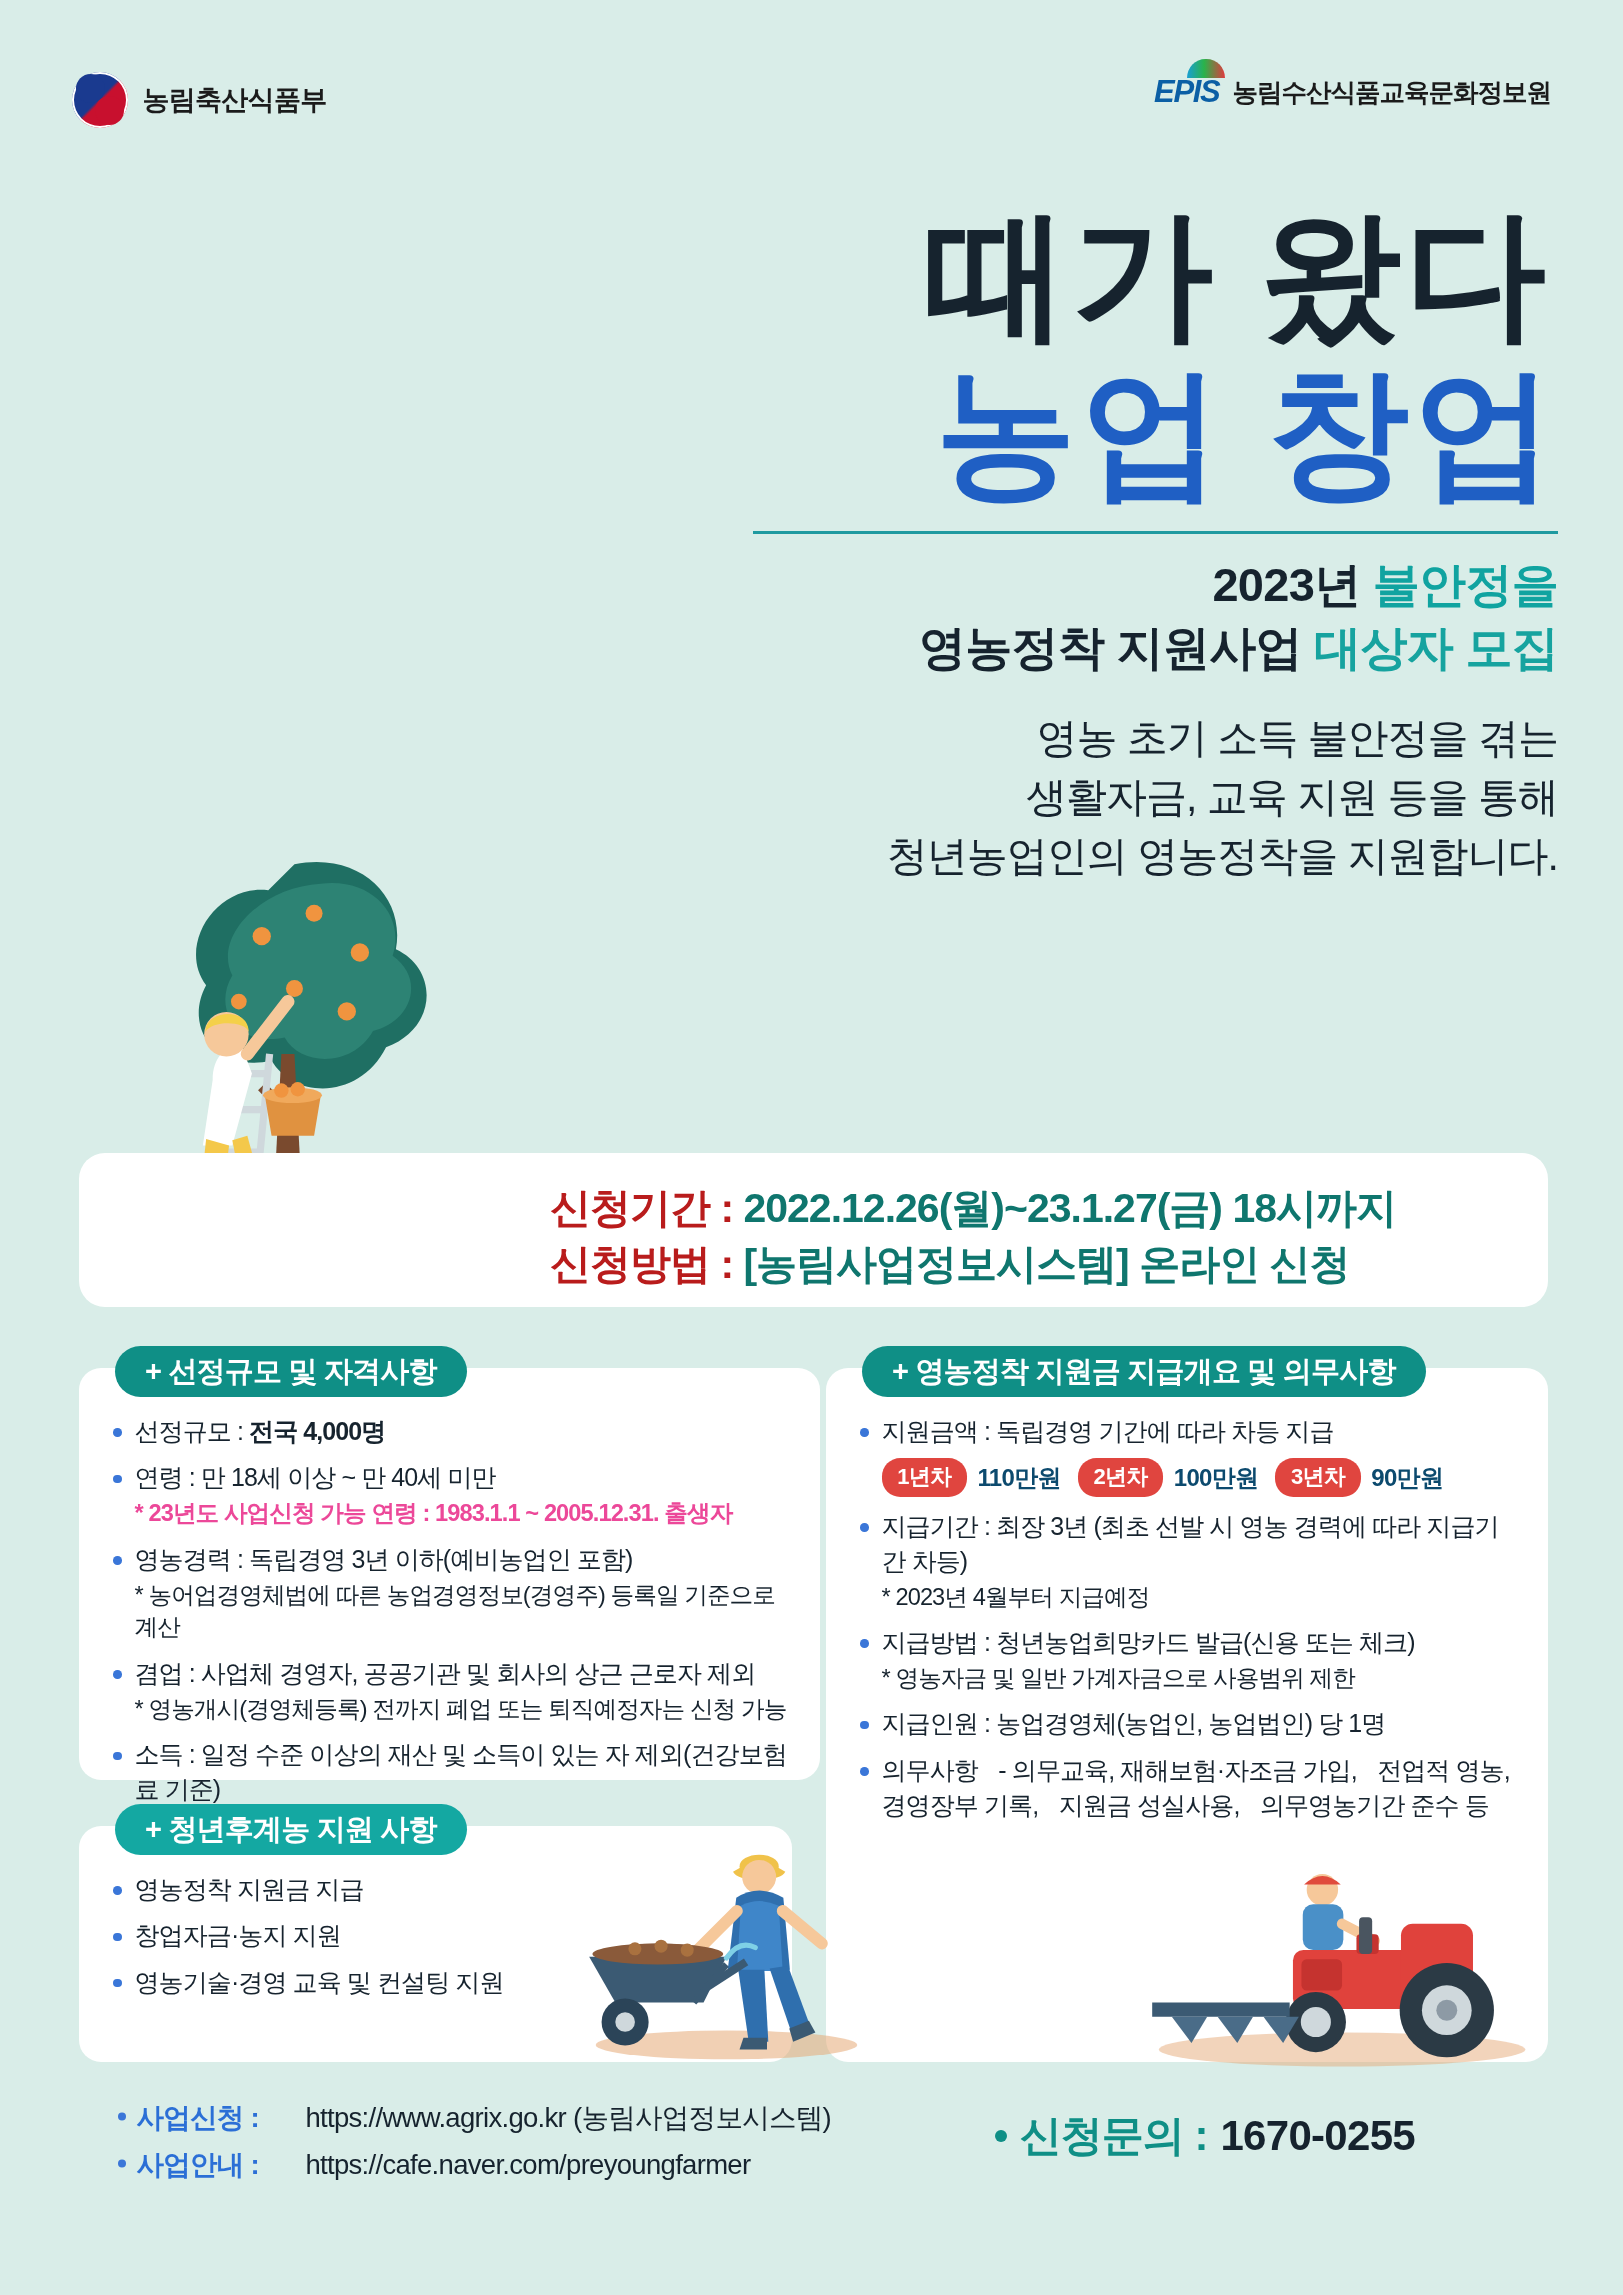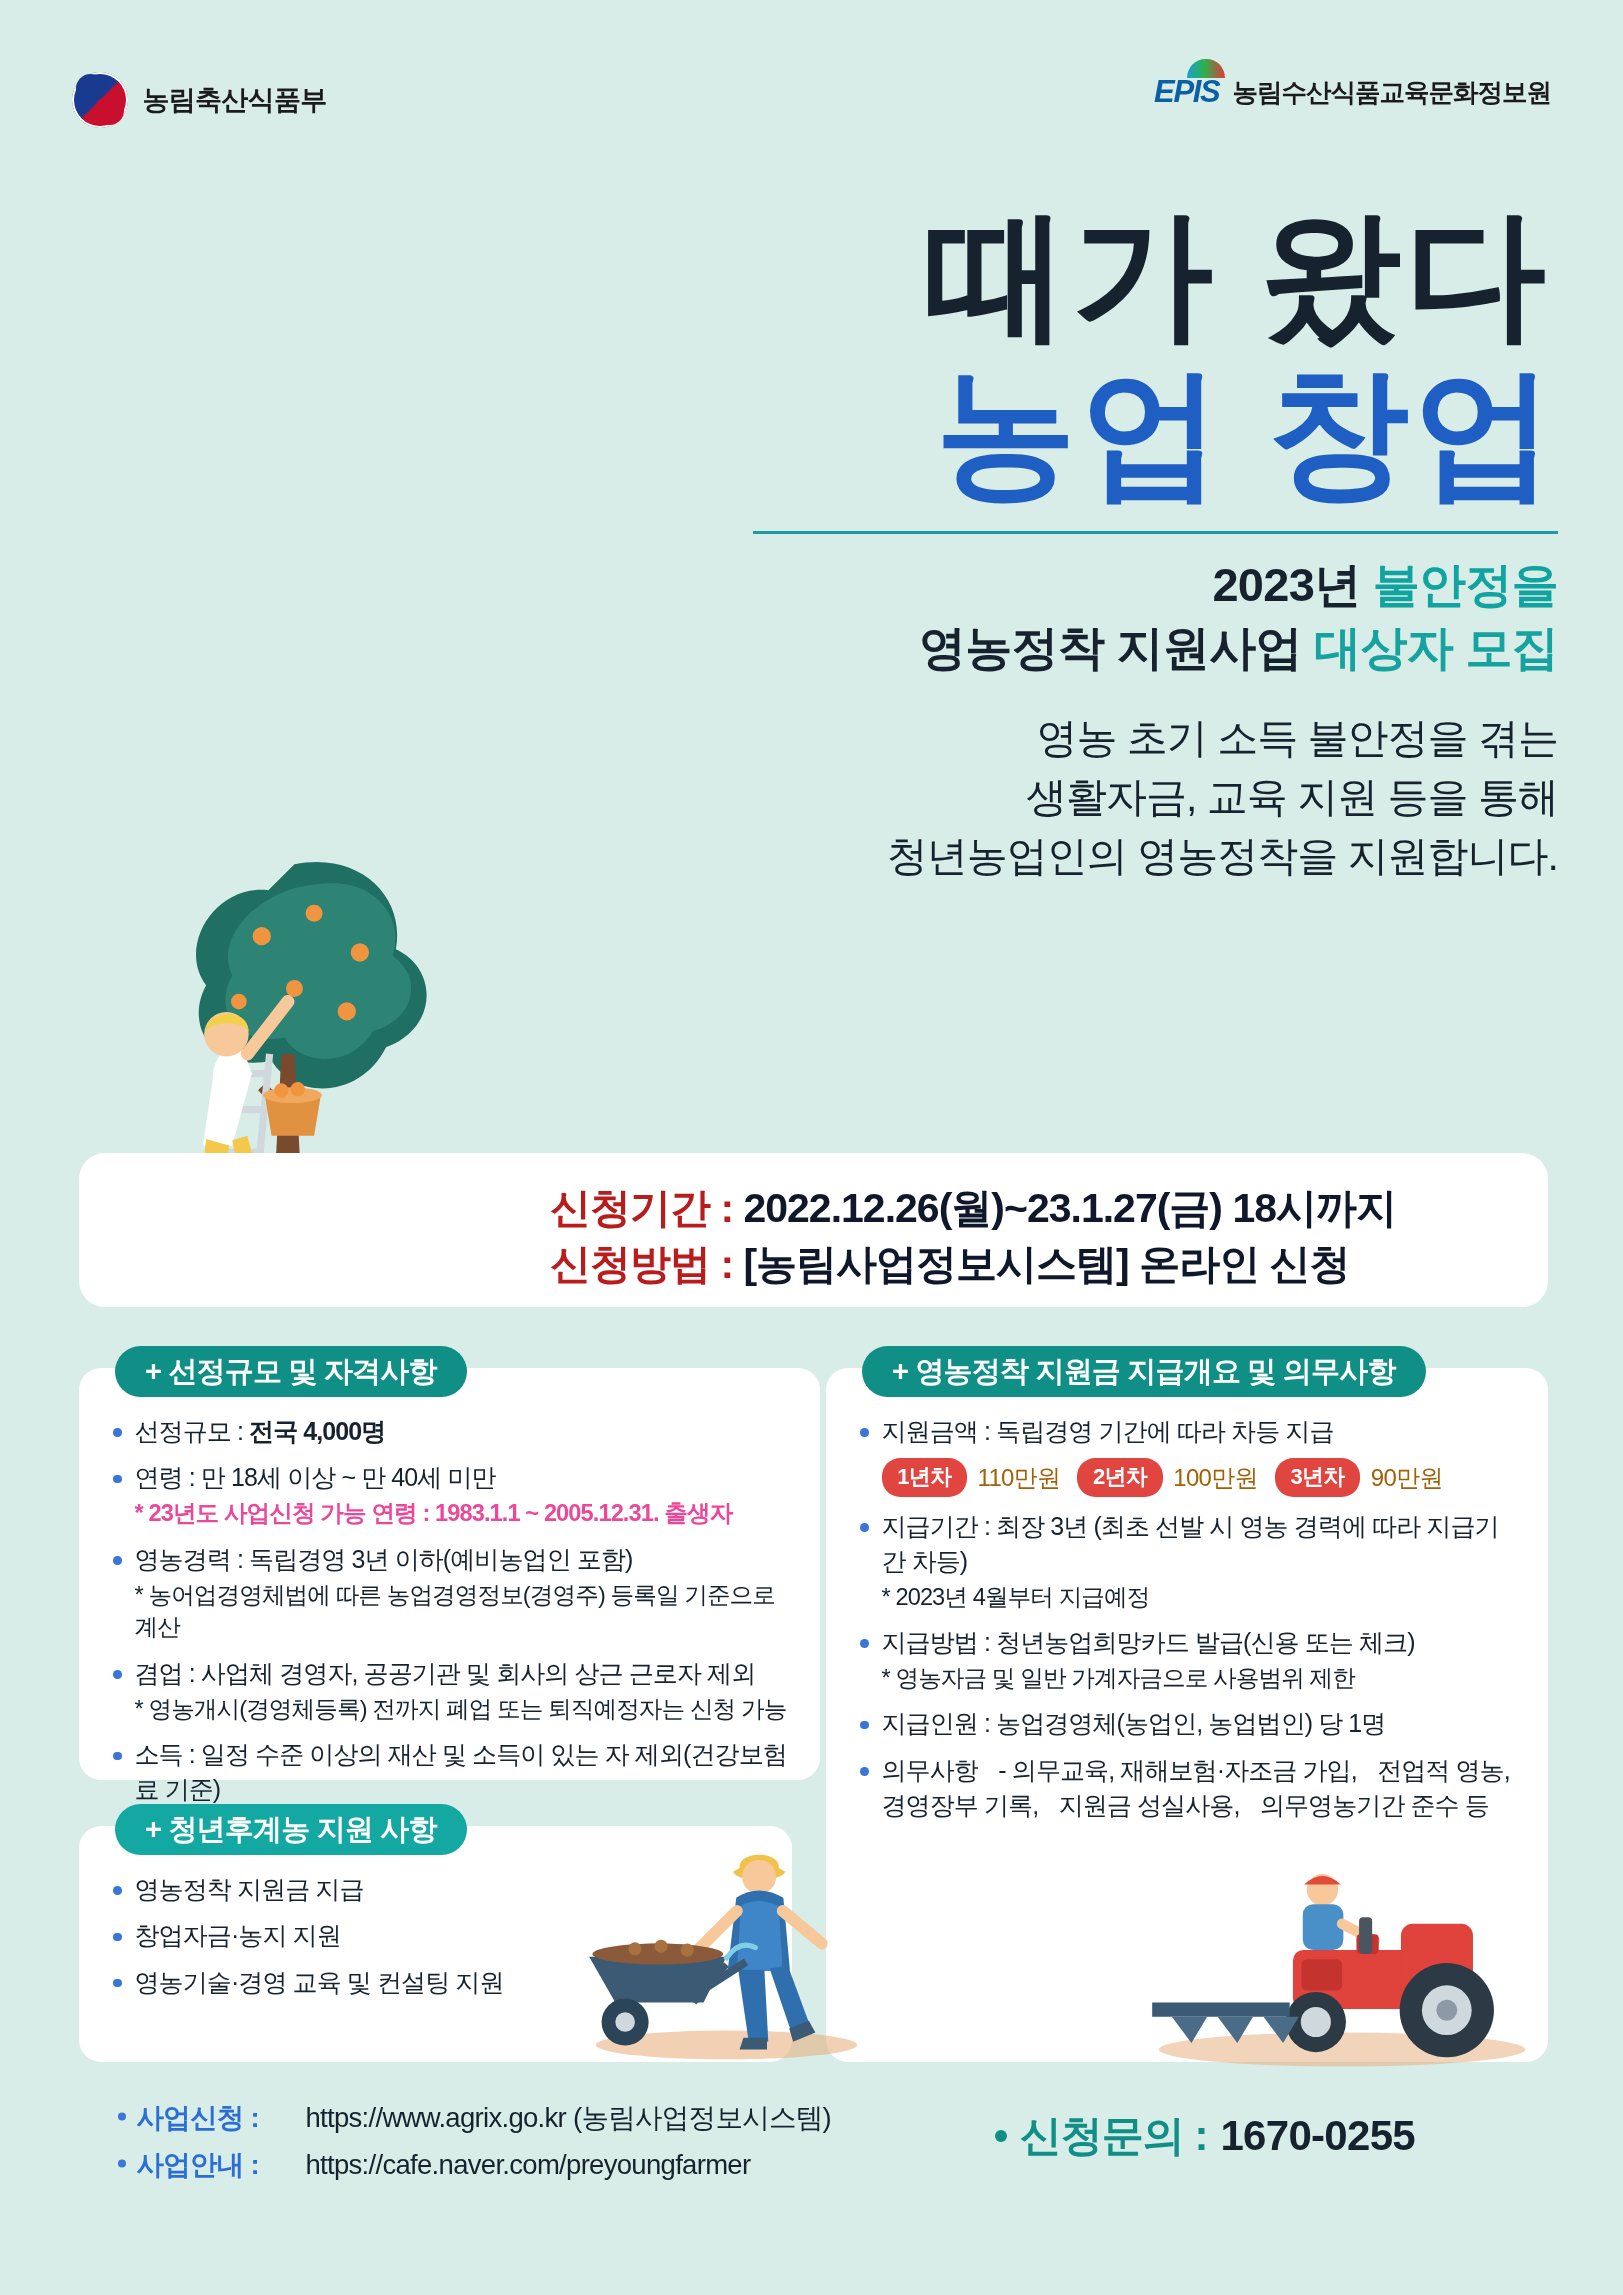--- a/index.html
+++ b/index.html
@@ -146,21 +146,21 @@
     position: absolute;
     left: 471px;
     font-size: 41px;
     font-weight: bold;
     letter-spacing: -1px;
     white-space: nowrap;
   }
   .apply-row.r1 { top: 27.5px; }
   .apply-row.r2 { top: 84px; }
   .apply-label { color: #b91c1c; }
-  .apply-val { color: #0f172a; }
+  .apply-val { color: #0f766e; }
 
   
   .illus-tree {
     position: absolute;
     left: 98px; top: 838px;
     width: 406px; height: 458px;
   }
 
   
   .panel {
@@ -235,22 +235,22 @@
     background: #e0453f;
     color: #ffffff;
     border-radius: 18.3px;
     padding: 4.6px 15.7px;
     font-size: 22px;
     font-weight: bold;
     letter-spacing: -0.7px;
   }
   .badge-val {
     font-size: 24px;
-    color: #a16207;
-    font-weight: normal;
+    color: #0c4a6e;
+    font-weight: bold;
     letter-spacing: -0.7px;
     margin-right: 6.5px;
   }
   .sub-li {
     font-size: 25px;
     color: #16232e;
     letter-spacing: -0.9px;
     line-height: 1.4;
     margin-left: 14.4px;
   }

